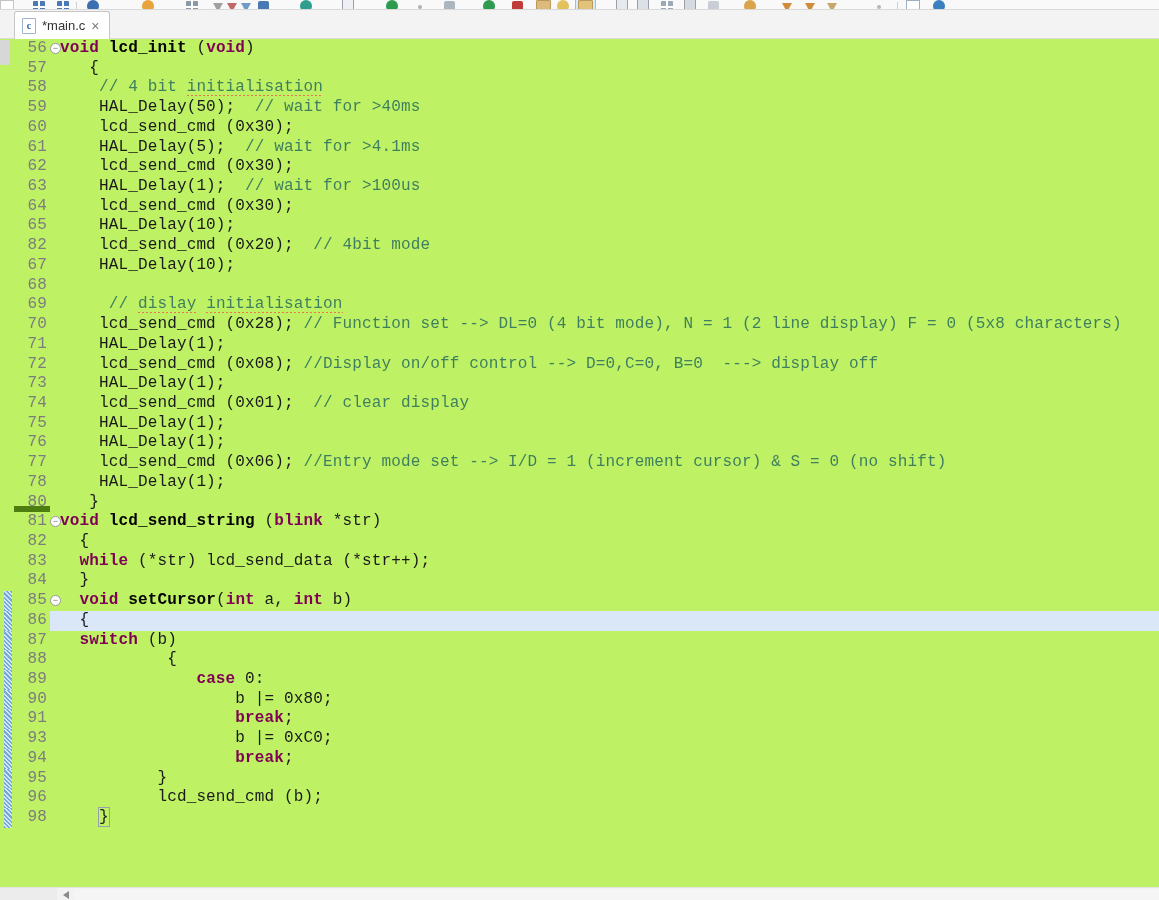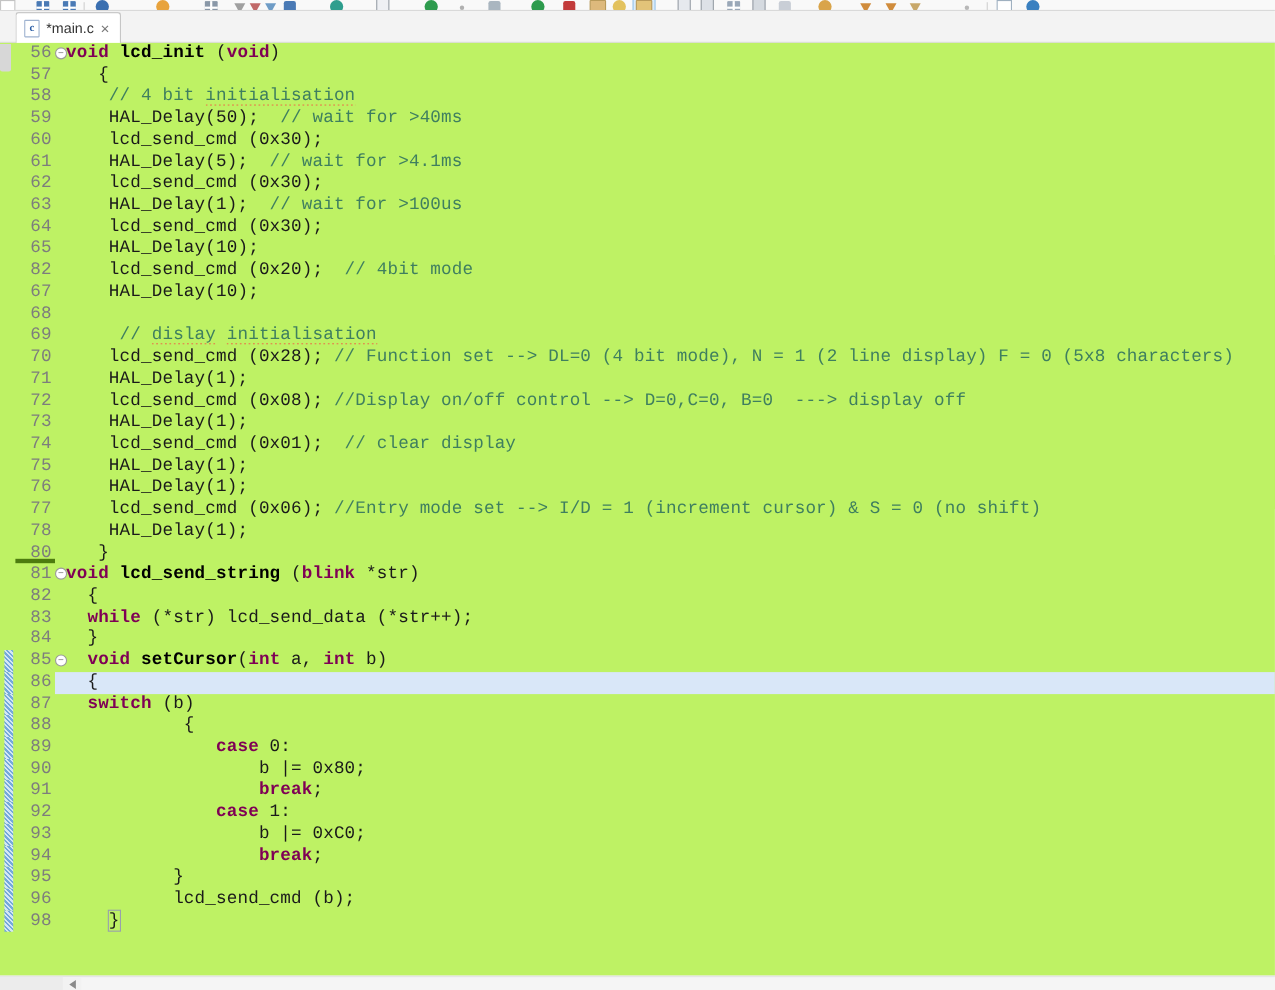--- a/index.html
+++ b/index.html
@@ -35,21 +35,21 @@
   .editor{position:relative;width:1159px;height:848px;background:#bef264;overflow:hidden;
     font-family:"Liberation Mono",monospace;font-size:16px;letter-spacing:0.14px;}
   .ruler-handle{position:absolute;left:0;top:1px;width:10px;height:25px;background:#d7d7d7;
     border-radius:0 0 2px 2px;z-index:5;}
   .row{display:flex;height:19.72px;line-height:19.72px;white-space:pre;}
   .ann{width:14px;flex:none;position:relative;}
   .chgbar{position:absolute;left:4px;top:0;width:8px;height:100%;
     background-image:repeating-linear-gradient(45deg,#74a9dc 0,#74a9dc 1.5px,#d3e5f6 1.5px,#d3e5f6 3px);}
   .num{width:33px;flex:none;text-align:right;padding-right:3px;box-sizing:content-box;
     color:#7d7d7d;}
-  .num.mark{border-bottom:4px solid #4d7c0f;}
+  .num.mark{border-bottom:6px solid #4d7c0f;}
   .fold{width:10px;flex:none;position:relative;}
   .fm{position:absolute;left:0;top:4px;width:9px;height:9px;border:1px solid #9a9a9a;
     border-radius:50%;background:#fff;color:#777;font-size:9px;line-height:8px;text-align:center;
     font-family:"Liberation Sans",sans-serif;}
   .codeln{flex:1;}
   .row.hl .codeln,.row.hl .fold{background:#d9e7f8;}
   .kw{color:#7f0055;font-weight:bold;}
   .fn{color:#000;font-weight:bold;}
   .pl{color:#1a1a1a;}
   .cm{color:#3f7f5f;}
@@ -146,21 +146,20 @@
       <div class="row"><div class="ann"></div><div class="num">82</div><div class="fold"></div><div class="codeln"><span class="pl">  {</span></div></div>
       <div class="row"><div class="ann"></div><div class="num">83</div><div class="fold"></div><div class="codeln"><span class="pl">  </span><span class="kw">while</span><span class="pl"> (*str) lcd_send_data (*str++);</span></div></div>
       <div class="row"><div class="ann"></div><div class="num">84</div><div class="fold"></div><div class="codeln"><span class="pl">  }</span></div></div>
       <div class="row"><div class="ann"><div class="chgbar"></div></div><div class="num">85</div><div class="fold"><span class="fm">−</span></div><div class="codeln"><span class="pl">  </span><span class="kw">void</span><span class="pl"> </span><span class="fn">setCursor</span><span class="pl">(</span><span class="kw">int</span><span class="pl"> a, </span><span class="kw">int</span><span class="pl"> b)</span></div></div>
       <div class="row hl"><div class="ann"><div class="chgbar"></div></div><div class="num">86</div><div class="fold"></div><div class="codeln"><span class="pl">  {</span></div></div>
       <div class="row"><div class="ann"><div class="chgbar"></div></div><div class="num">87</div><div class="fold"></div><div class="codeln"><span class="pl">  </span><span class="kw">switch</span><span class="pl"> (b)</span></div></div>
       <div class="row"><div class="ann"><div class="chgbar"></div></div><div class="num">88</div><div class="fold"></div><div class="codeln"><span class="pl">           {</span></div></div>
       <div class="row"><div class="ann"><div class="chgbar"></div></div><div class="num">89</div><div class="fold"></div><div class="codeln"><span class="pl">              </span><span class="kw">case</span><span class="pl"> 0:</span></div></div>
       <div class="row"><div class="ann"><div class="chgbar"></div></div><div class="num">90</div><div class="fold"></div><div class="codeln"><span class="pl">                  b |= 0x80;</span></div></div>
       <div class="row"><div class="ann"><div class="chgbar"></div></div><div class="num">91</div><div class="fold"></div><div class="codeln"><span class="pl">                  </span><span class="kw">break</span><span class="pl">;</span></div></div>
-      <div class="row"><div class="ann"><div class="chgbar"></div></div><div class="num">92</div><div class="fold"></div><div class="codeln"><span class="pl">              </span><span class="kw">case</span><span class="pl"> 1:</span></div></div>
       <div class="row"><div class="ann"><div class="chgbar"></div></div><div class="num">93</div><div class="fold"></div><div class="codeln"><span class="pl">                  b |= 0xC0;</span></div></div>
       <div class="row"><div class="ann"><div class="chgbar"></div></div><div class="num">94</div><div class="fold"></div><div class="codeln"><span class="pl">                  </span><span class="kw">break</span><span class="pl">;</span></div></div>
       <div class="row"><div class="ann"><div class="chgbar"></div></div><div class="num">95</div><div class="fold"></div><div class="codeln"><span class="pl">          }</span></div></div>
       <div class="row"><div class="ann"><div class="chgbar"></div></div><div class="num">96</div><div class="fold"></div><div class="codeln"><span class="pl">          lcd_send_cmd (b);</span></div></div>
       <div class="row"><div class="ann"><div class="chgbar"></div></div><div class="num">98</div><div class="fold"></div><div class="codeln"><span class="pl">    </span><span class="bx">}</span></div></div>
     </div>
 </div>
 
 <div class="hscroll">
   <div class="hcorner"></div>

